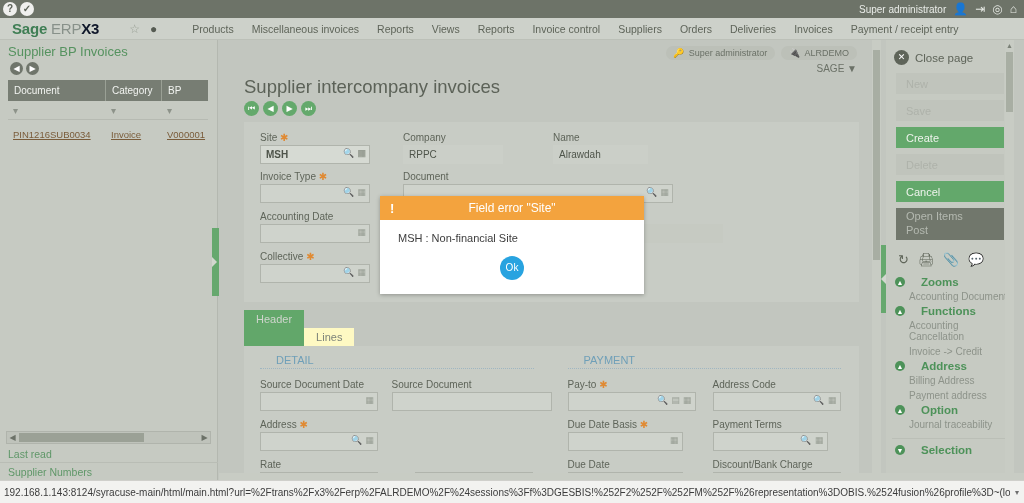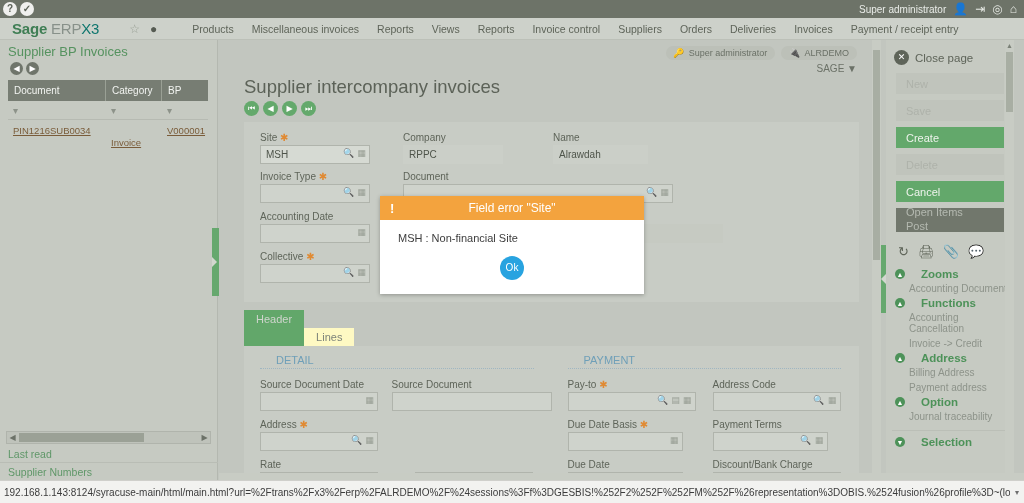--- a/index.html
+++ b/index.html
@@ -32,21 +32,21 @@
 
   
   .sageheader {
     position: absolute; top: 18px; left: 0; width: 1024px; height: 22px;
     background: #cdd1ca; display: flex; align-items: center;
     border-bottom: 1px solid #bcc0b8;
   }
   .brand { padding-left: 12px; font-size: 15px; letter-spacing: -.2px; }
   .brand b { color: #3f7e54; font-weight: bold; }
   .brand span.erp { color: #88918a; font-weight: normal; }
-  .brand span.x3 { color: #0f766e; font-weight: normal; }
+  .brand span.x3 { color: #0f172a; font-weight: bold; }
   .hdr-icons { display: flex; gap: 10px; margin-left: 30px; color: #9aa096; font-size: 12px; }
   .hdr-icons .filled { color: #555b52; }
   .topmenu { display: flex; gap: 0; margin-left: 26px; }
   .topmenu a {
     color: #5e6459; text-decoration: none; font-size: 10.5px;
     padding: 0 9px; white-space: nowrap;
   }
 
   
   .leftpanel {
@@ -63,21 +63,21 @@
   .lp-table { margin: 2px 6px 0 8px; width: 200px; }
   .lp-thead { display: flex; background: #777d73; height: 21px; }
   .lp-th {
     color: #f2f4f1; font-size: 10px; display: flex; align-items: center;
     padding-left: 6px; border-right: 1px solid #9aa095;
   }
   .lp-th.c0 { width: 98px; } .lp-th.c1 { width: 56px; } .lp-th.c2 { width: 46px; border-right: none; }
   .lp-filterrow { display: flex; height: 19px; background: #c6cac2; border-bottom: 1px solid #b6bab2; }
   .lp-filter { display: flex; align-items: center; padding-left: 5px; color: #8d938a; font-size: 10px; }
   .lp-filter.c0 { width: 98px; } .lp-filter.c1 { width: 56px; } .lp-filter.c2 { width: 46px; }
-  .lp-row { display: flex; height: 20px; align-items: center; }
+  .lp-row { display: flex; height: 20px; align-items: flex-end; }
   .lp-cell { font-size: 9.5px; color: #7a5c3a; text-decoration: underline; padding-left: 5px; }
   .lp-cell.c0 { width: 98px; } .lp-cell.c1 { width: 56px; margin-top: 24px; } .lp-cell.c2 { width: 46px; }
   .lp-hscroll {
     position: absolute; left: 6px; bottom: 36px; width: 205px; height: 13px;
     background: #bfc3bb; border: 1px solid #b0b4ac; display: flex; align-items: center;
   }
   .lp-hscroll .arr { width: 11px; text-align: center; font-size: 8px; color: #6c7268; }
   .lp-hscroll .thumb { height: 9px; width: 125px; background: #9ba196; margin-left: 1px; }
   .lp-foot {
     position: absolute; left: 0; width: 218px;
@@ -128,21 +128,21 @@
   .frow { display: flex; padding: 2px 0 0 16px; }
   .fld { margin-right: 0; }
   .fld.w1 { width: 143px; } .fld.w2 { width: 150px; } .fld.w3 { width: 170px; }
   .flabel { font-size: 10px; color: #5e6459; padding-bottom: 2px; display: block; }
   .req { color: #e08a33; font-size: 10px; }
   .finput {
     height: 19px; background: #cfd3cc; border: 1px solid #b0b4ac;
     position: relative; display: flex; align-items: center;
     padding-left: 5px; font-size: 10px; color: #4e544a;
   }
-  .finput.filled { background: #d6dad3; }
+  .finput.filled { background: #d6dad3; font-weight: bold; }
   .finput.plain { border: 1px solid transparent; background: #cbcfc8; }
   .finput.wide { width: 270px; }
   .ficons {
     position: absolute; right: 3px; top: 2px; display: flex; gap: 3px;
     color: #989e94; font-size: 9px;
   }
 
   
   .tabs { display: flex; margin: 8px 0 0 25px; }
   .tab {
@@ -172,21 +172,21 @@
     width: 15px; height: 15px; border-radius: 50%; background: #5e6459;
     color: #fff; font-size: 9px; display: flex;
     align-items: center; justify-content: center; line-height: 1;
   }
   .sbtn {
     margin: 0 10px 6px 10px; height: 21px; display: flex;
     align-items: center; padding-left: 10px; font-size: 11px;
   }
   .sbtn.disabled { background: #c0c4bc; color: #aeb2aa; }
   .sbtn.green { background: #63a86b; color: #eef3ec; }
-  .sbtn.dark { background: #71776c; color: #b4b9b0; height: 24px; flex-direction: column;
+  .sbtn.dark { background: #71776c; color: #b4b9b0; height: 32px; flex-direction: column;
                align-items: flex-start; justify-content: center; line-height: 1.25; }
   .toolicons {
     display: flex; gap: 9px; padding: 6px 0 8px 12px;
     color: #5f6559; font-size: 13px; align-items: center;
   }
   .sbsection { padding-left: 9px; }
   .sbhead {
     display: flex; align-items: center; gap: 16px;
     color: #4d9259; font-weight: bold; font-size: 11.5px; padding: 1px 0;
   }

